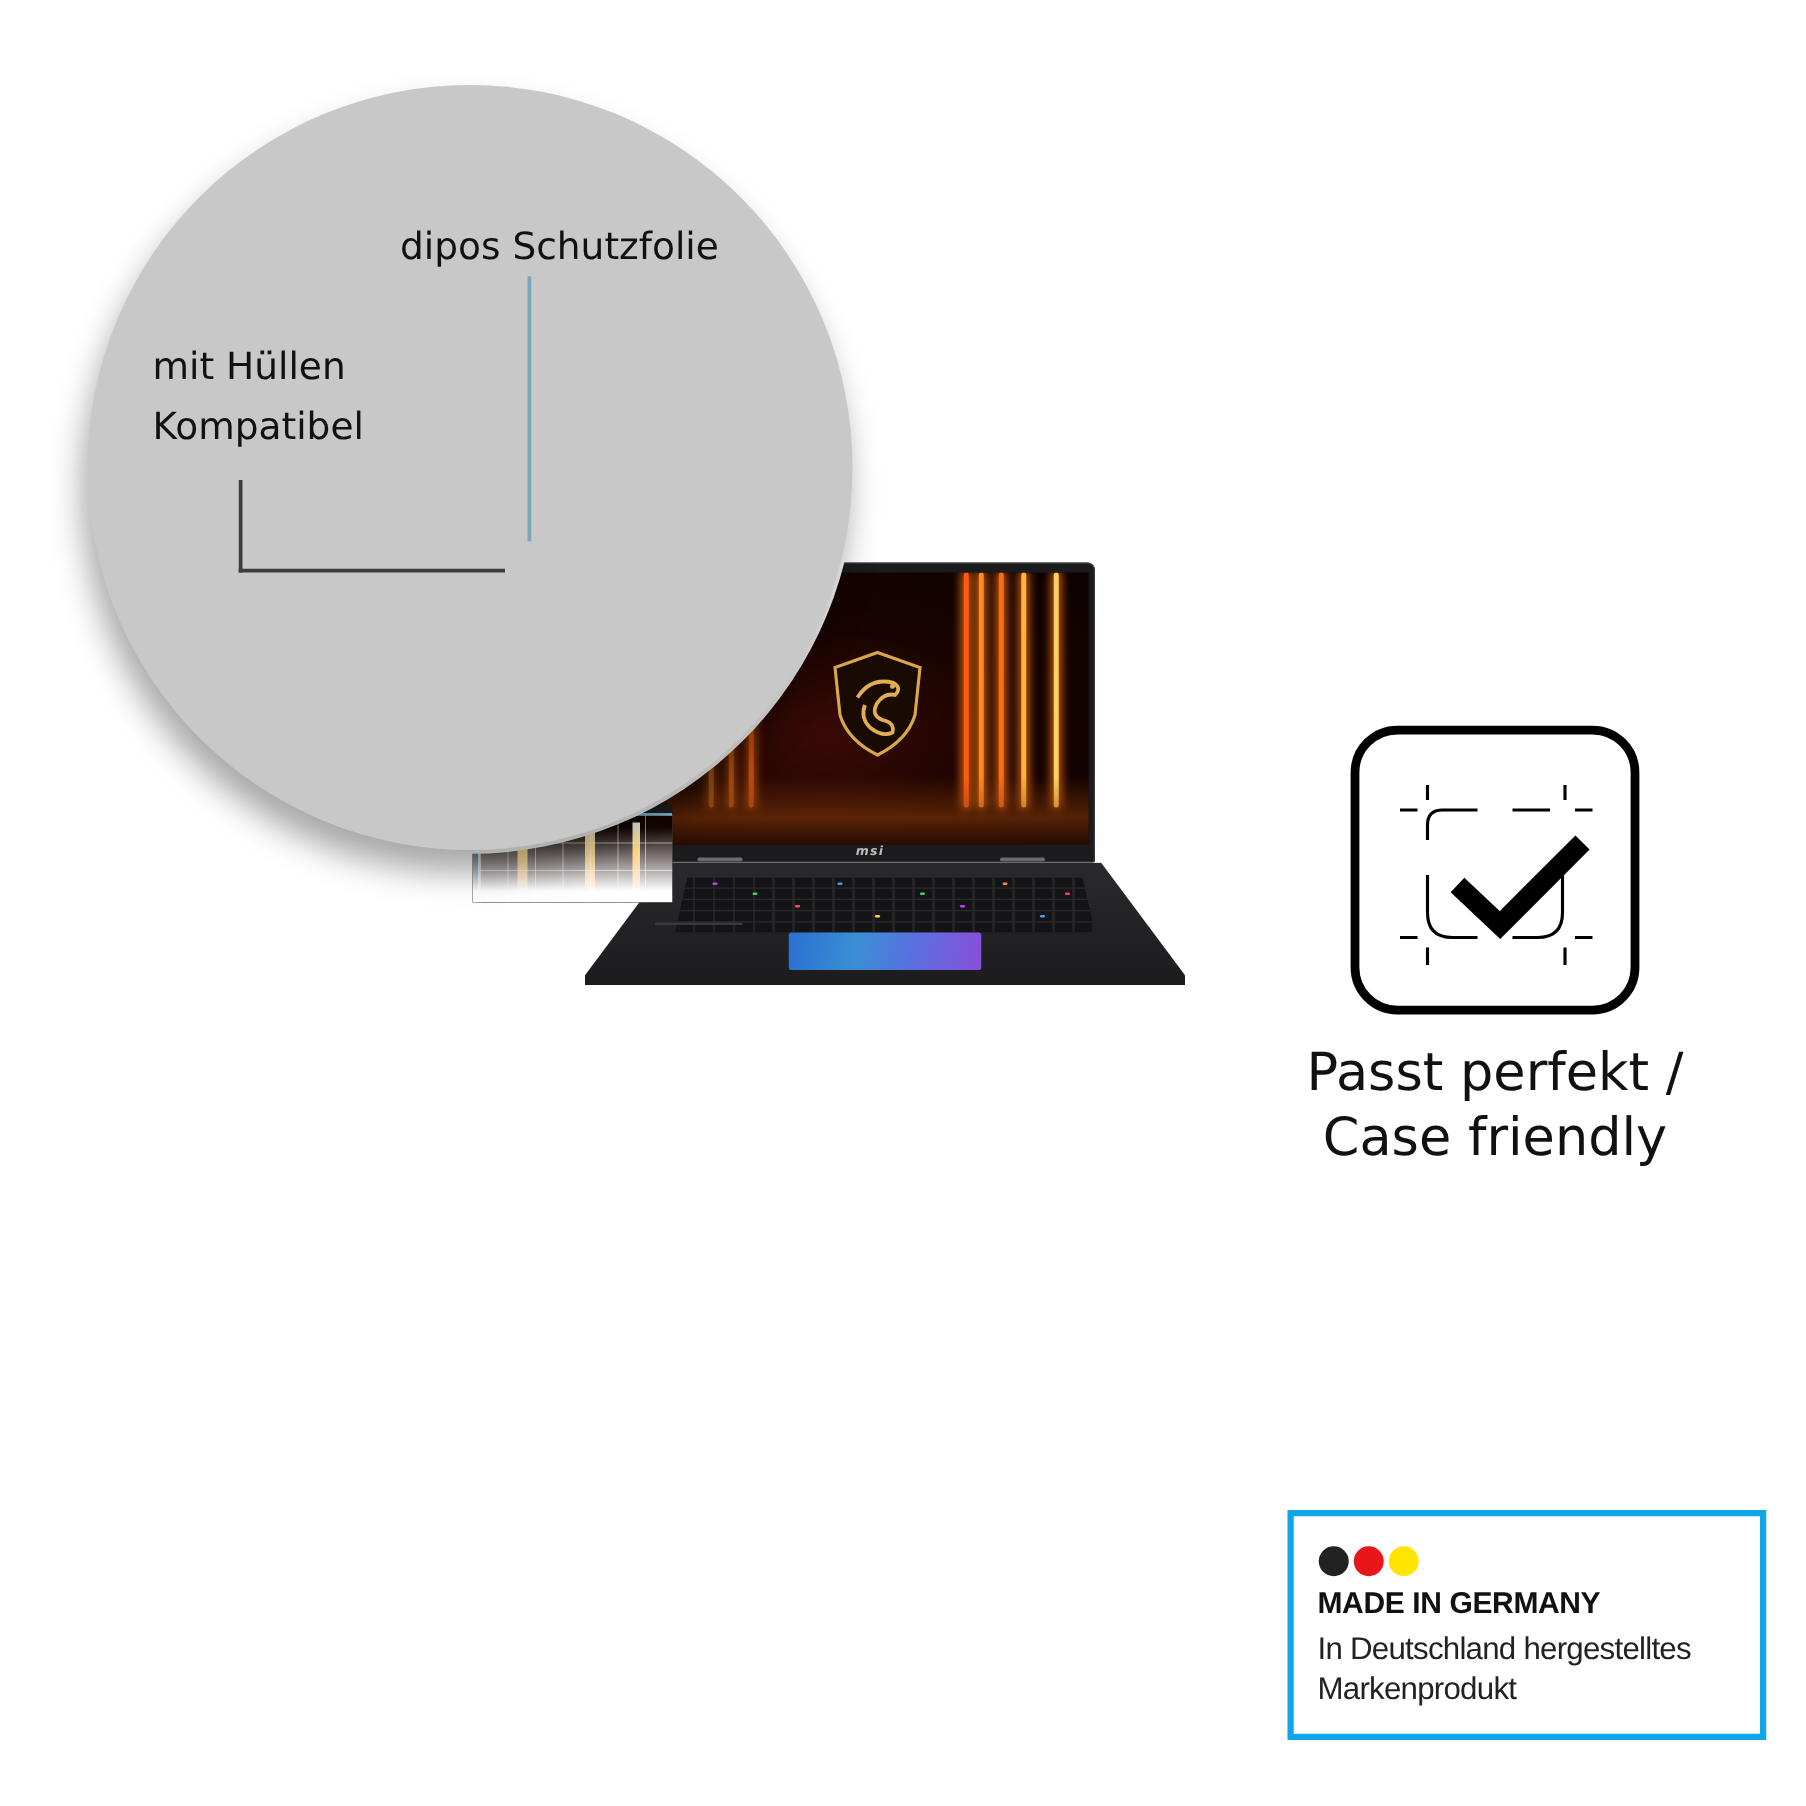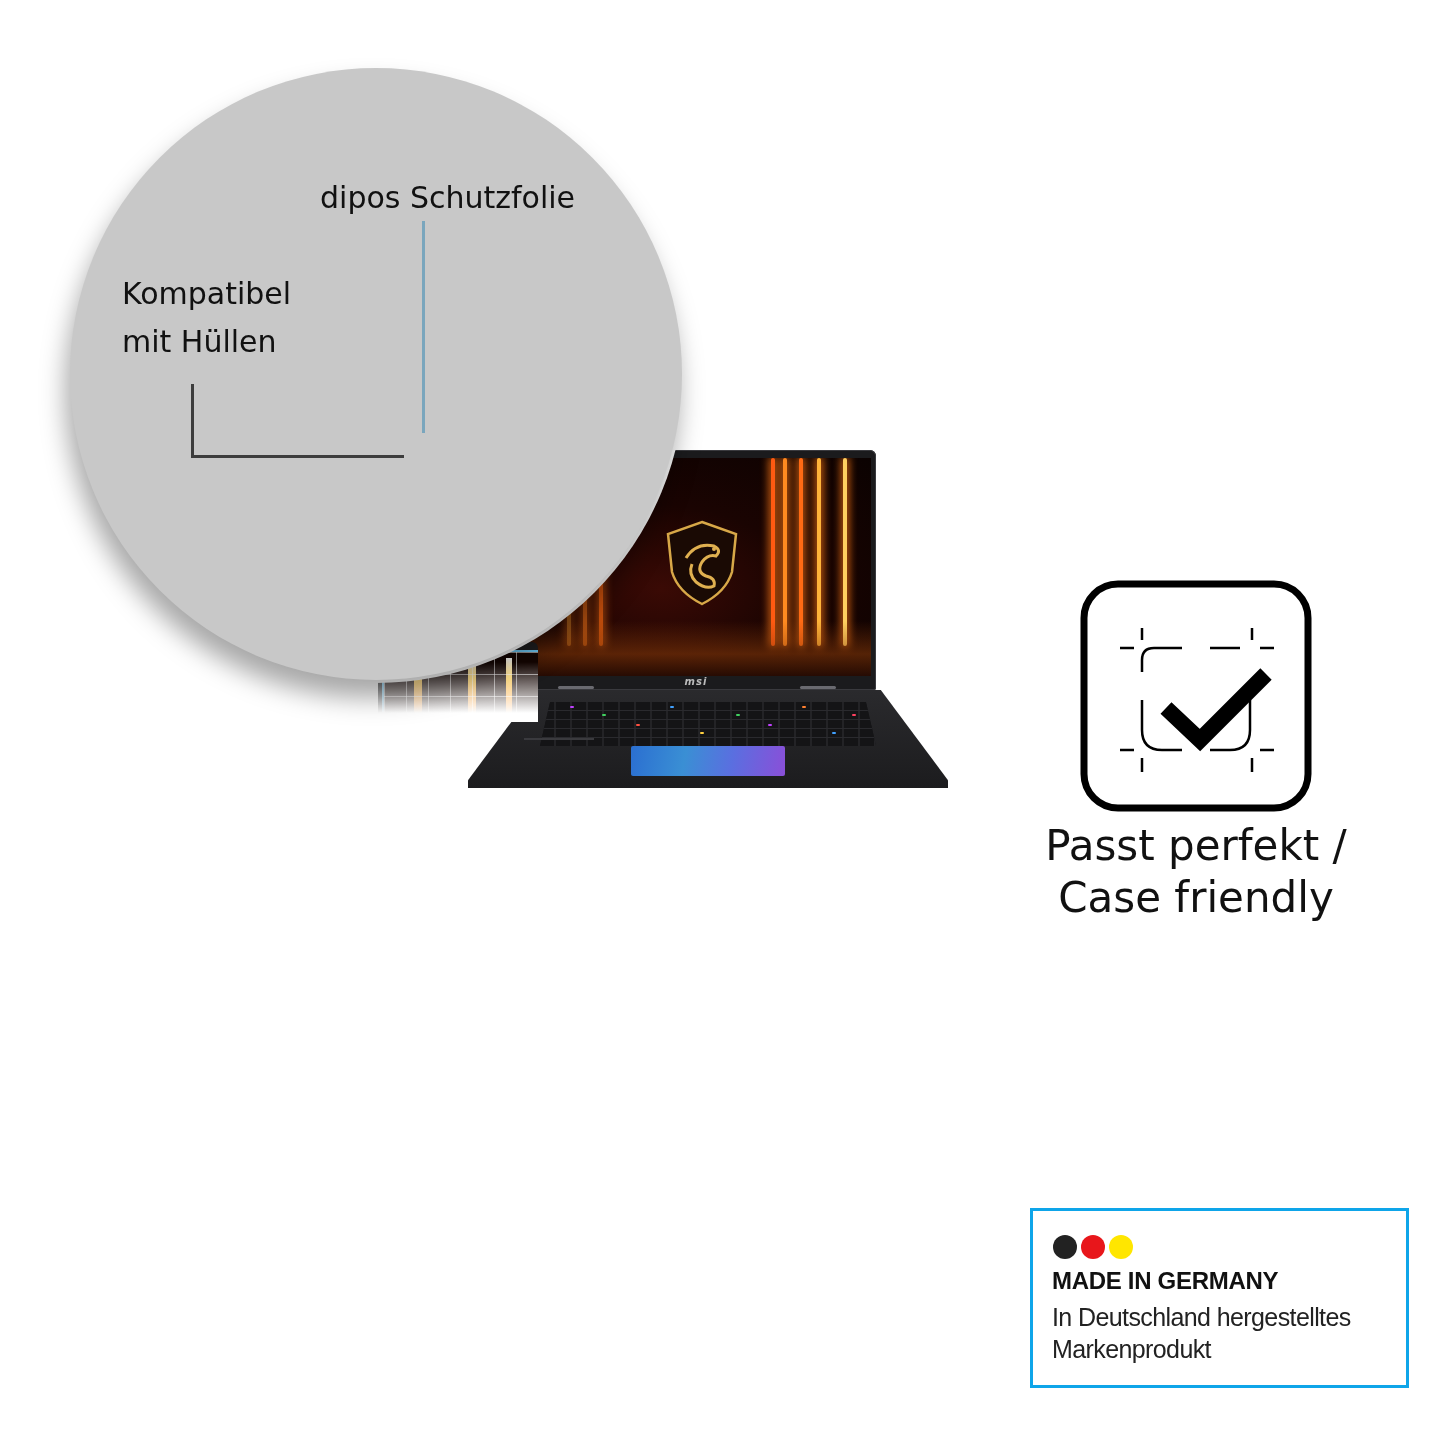--- a/index.html
+++ b/index.html
@@ -51,24 +51,24 @@
                   background:#140502; border-radius:4px 0 0 0; }
   .inset-grid { position:absolute; inset:0;
                 background-image:linear-gradient(rgba(255,255,255,.55) 1px,transparent 1px),linear-gradient(90deg,rgba(255,255,255,.55) 1px,transparent 1px);
                 background-size:22px 22px; }
   .inset-beam { position:absolute; top:6px; width:8px; height:70px; background:linear-gradient(#fff 0%,#ffd050 30%,#ff8a10 70%,transparent); }
   .inset-fade { position:absolute; left:0; right:0; bottom:0; height:60px; background:linear-gradient(rgba(255,255,255,0),#fff 85%); }
 
   
   .feature { position:absolute; left:1040px; top:580px; width:312px; text-align:center; }
   .feature-icon { display:block; margin:0 auto; width:232px; height:232px; }
-  .feature-label { margin-top:8px; font-size:42px; line-height:52px; color:#111; }
+  .feature-label { margin-top:20px; font-size:42px; line-height:52px; color:#111; }
 
   
-  .mig { position:absolute; left:1030px; top:1208px; width:373px; height:174px; border:3px solid #0ea5e9; background:#fff; }
+  .mig { position:absolute; left:1030px; top:1208px; width:373px; height:174px; border:5px solid #0ea5e9; background:#fff; }
   .dots { position:absolute; left:20px; top:24px; height:24px; }
   .dot { display:inline-block; width:24px; height:24px; border-radius:50%; margin-right:4px; }
   .mig-title { position:absolute; left:19px; top:56px; font-family:"Liberation Sans",sans-serif; font-weight:bold; font-size:24px; letter-spacing:-.3px; color:#111; }
   .mig-sub { position:absolute; left:19px; top:90px; font-family:"Liberation Sans",sans-serif; font-size:25px; line-height:32px; color:#222; letter-spacing:-.6px; }
 </style>
 </head>
 <body>
 
 <div class="laptop">
   <div class="lid">
@@ -126,22 +126,22 @@
     <div class="inset-beam" style="left:122px;width:6px"></div>
     <div class="inset-grid"></div>
   </div>
   <div class="inset-fade"></div>
 </div>
 
 <div class="magnifier">
   <div class="circle-label label-film">dipos Schutzfolie</div>
   <div class="line-blue"></div>
   <div class="circle-label label-compat">
+    <div>mit Hüllen</div>
     <div>Kompatibel</div>
-    <div>mit Hüllen</div>
   </div>
   <div class="bracket-v"></div>
   <div class="bracket-h"></div>
 </div>
 
 <div class="feature">
   <svg class="feature-icon" viewBox="0 0 232 232">
     <rect x="4" y="4" width="224" height="224" rx="34" ry="34" fill="#fff" stroke="#000" stroke-width="7"></rect>
 
     <path d="M62 92 V80 Q62 68 74 68 H102" fill="none" stroke="#000" stroke-width="2.5"></path>

